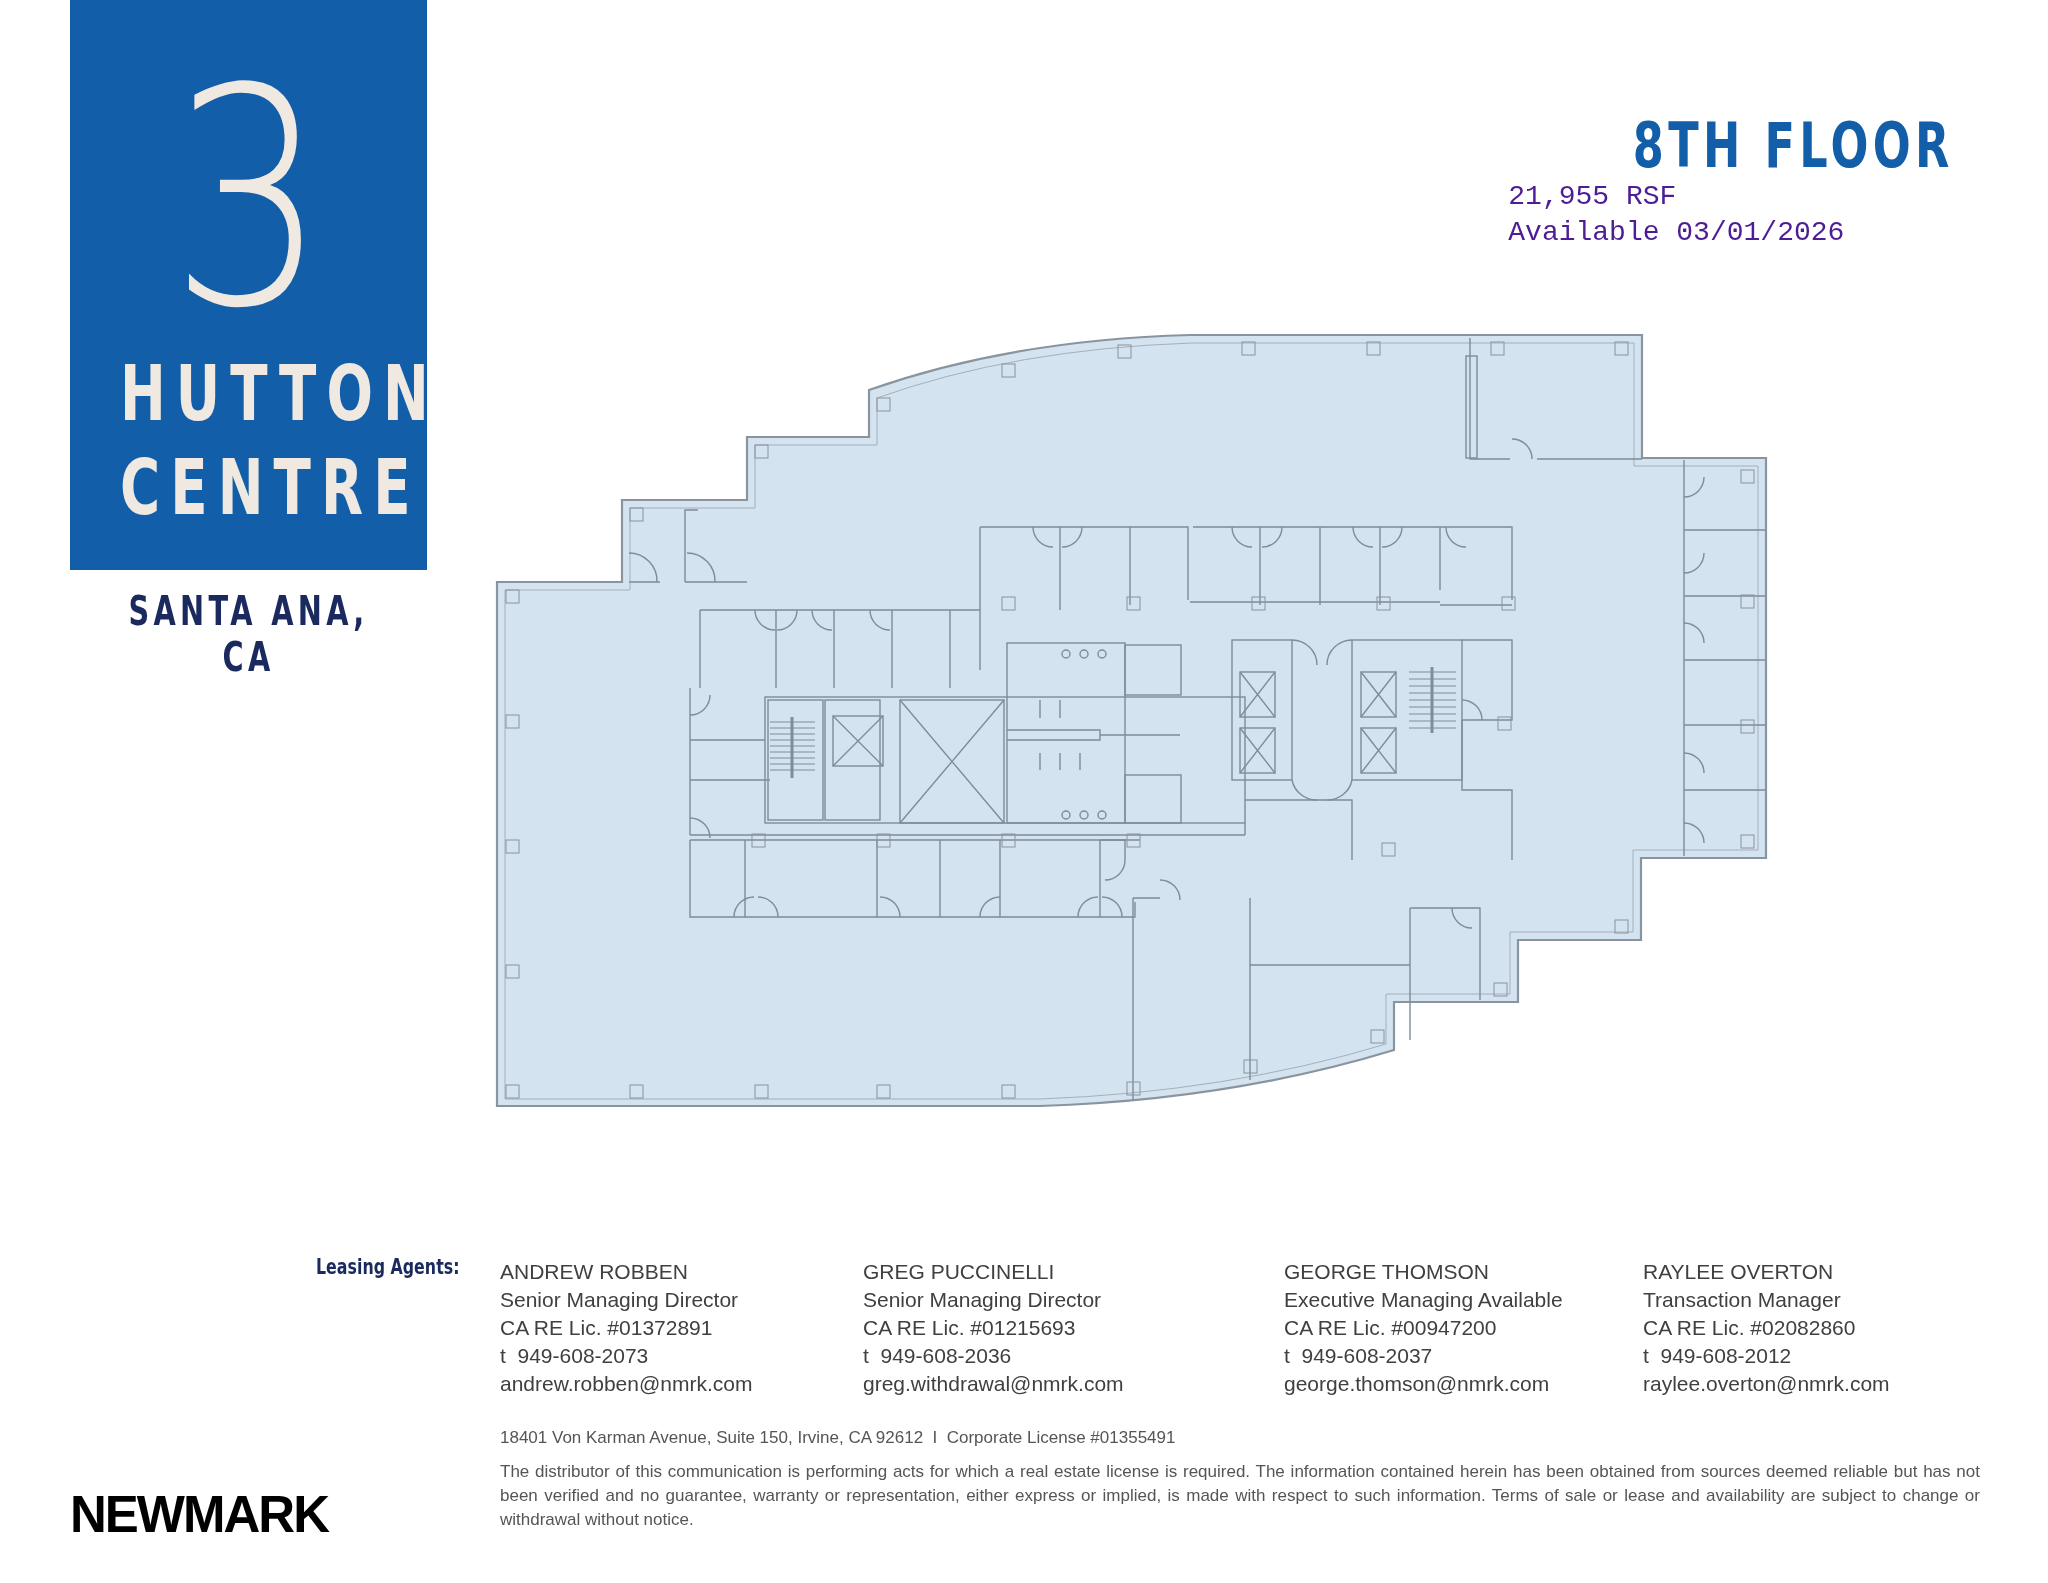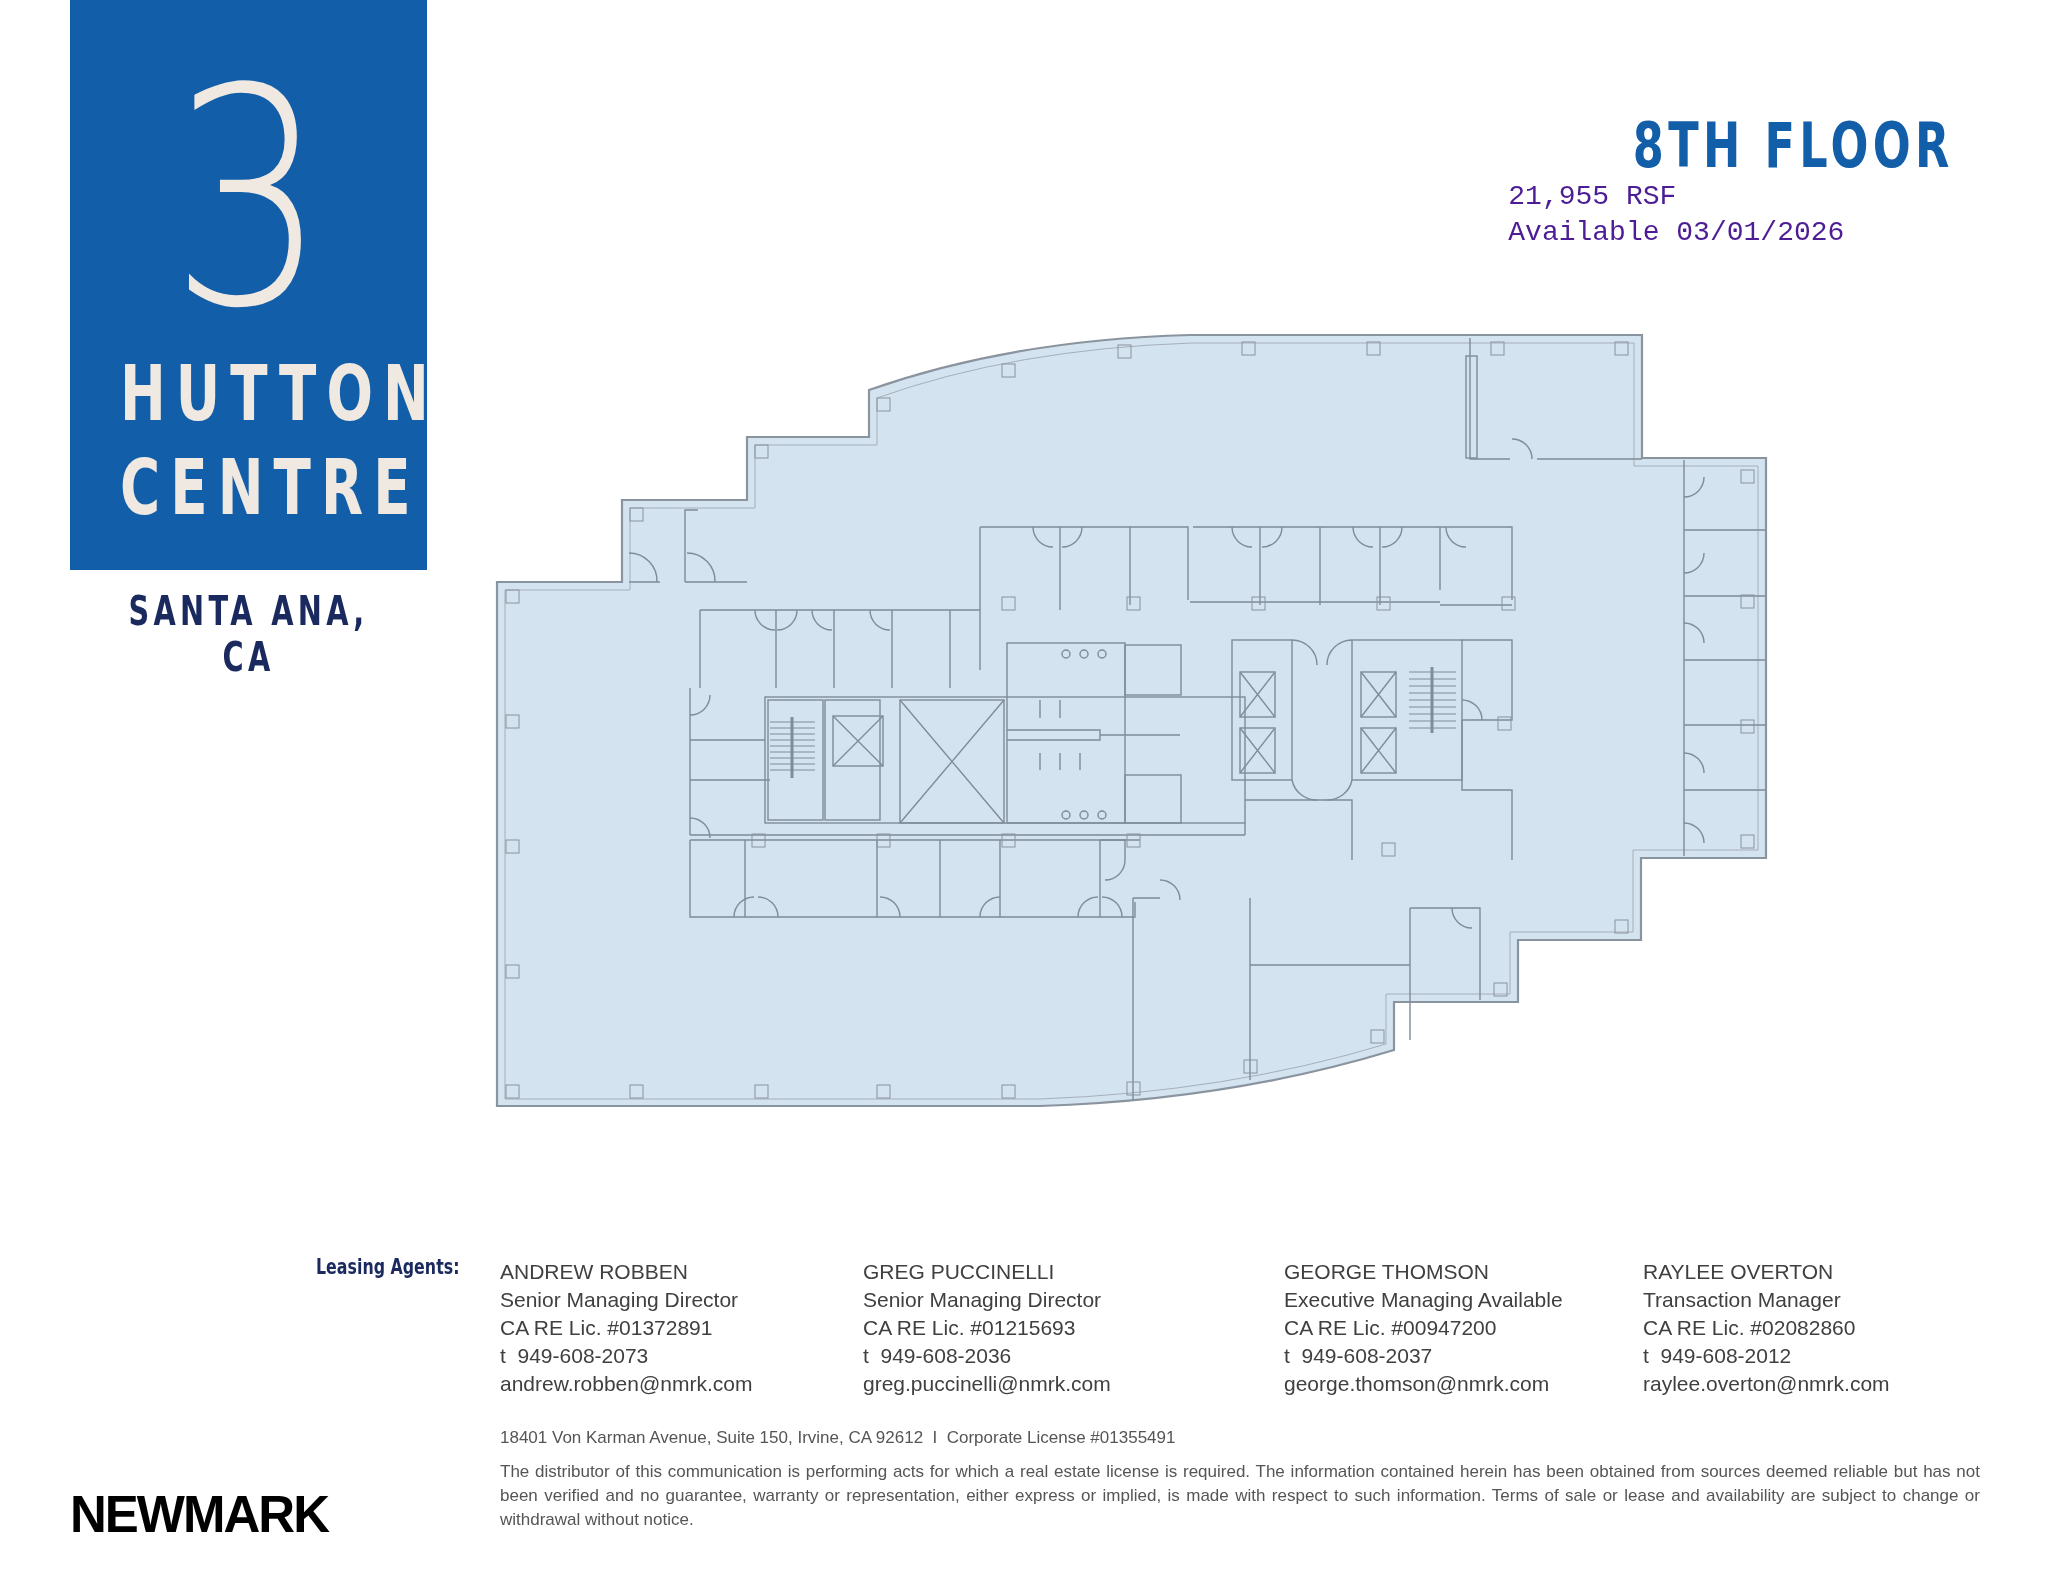--- a/index.html
+++ b/index.html
@@ -215,21 +215,21 @@
   <div>Senior Managing Director</div>
   <div>CA RE Lic. #01372891</div>
   <div style="white-space:pre">t  949-608-2073</div>
   <div>andrew.robben@nmrk.com</div>
 </div>
 <div class="agent" style="left:863px;">
   <div class="name">GREG PUCCINELLI</div>
   <div>Senior Managing Director</div>
   <div>CA RE Lic. #01215693</div>
   <div style="white-space:pre">t  949-608-2036</div>
-  <div>greg.puccinelli@nmrk.com</div>
+  <div>greg.withdrawal@nmrk.com</div>
 </div>
 <div class="agent" style="left:1241px;margin-left:43px;">
   <div class="name">GEORGE THOMSON</div>
   <div>Executive Managing Available</div>
   <div>CA RE Lic. #00947200</div>
   <div style="white-space:pre">t  949-608-2037</div>
   <div>george.thomson@nmrk.com</div>
 </div>
 <div class="agent" style="left:1643px;">
   <div class="name">RAYLEE OVERTON</div>

